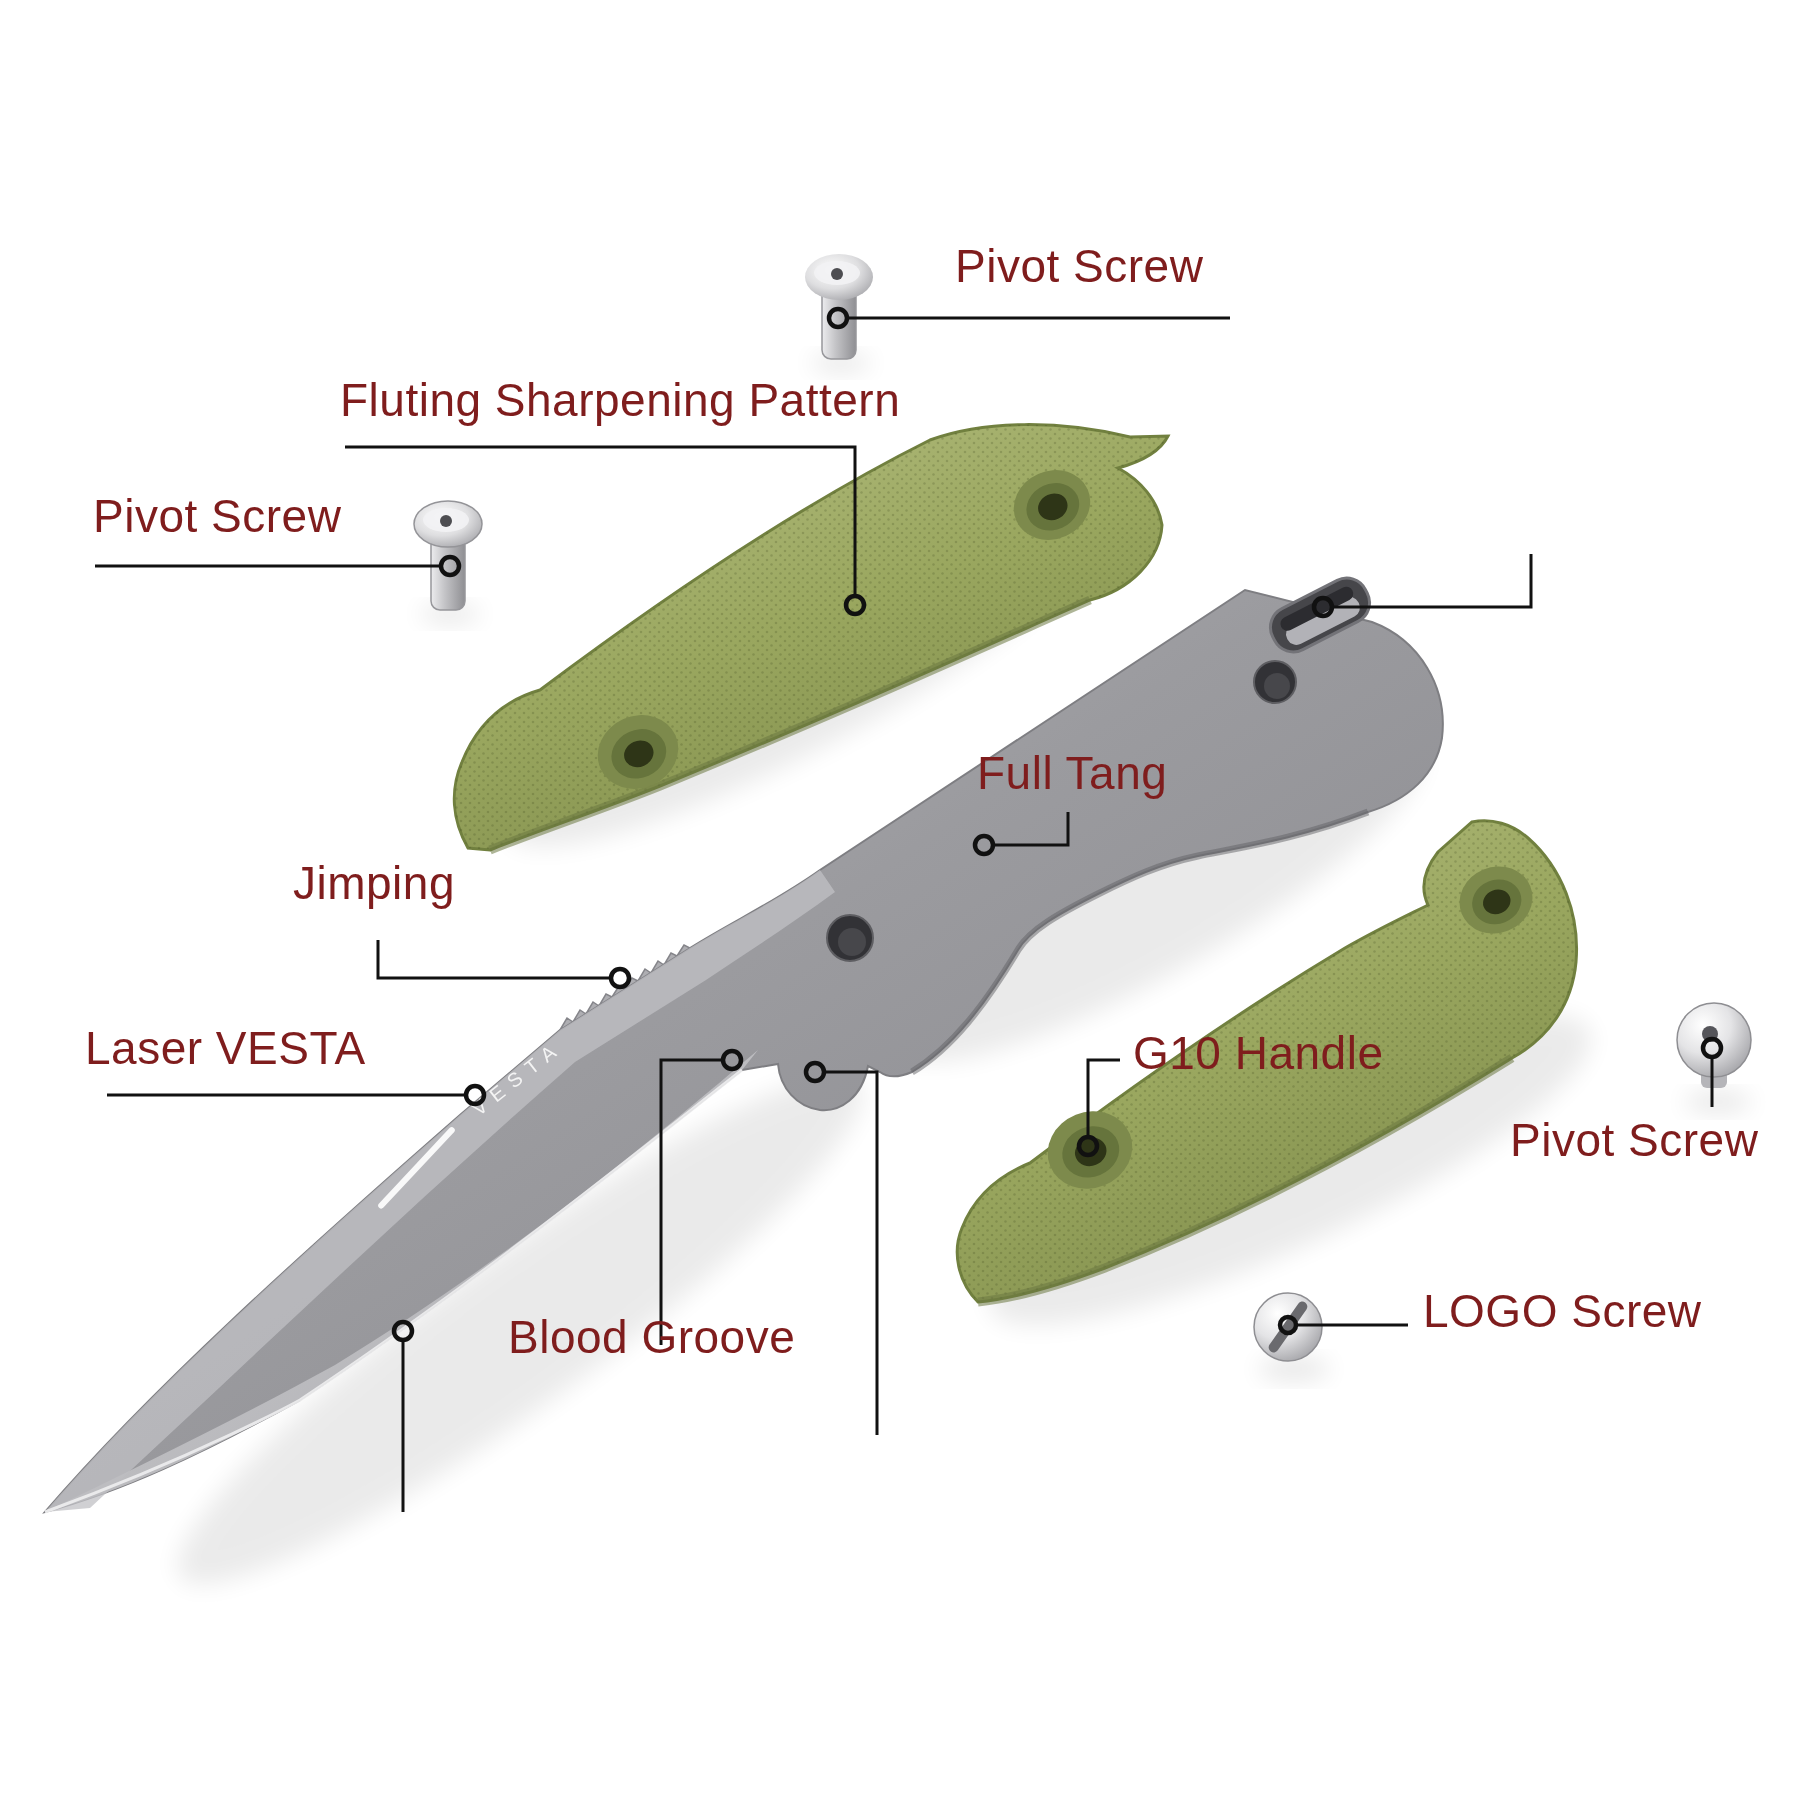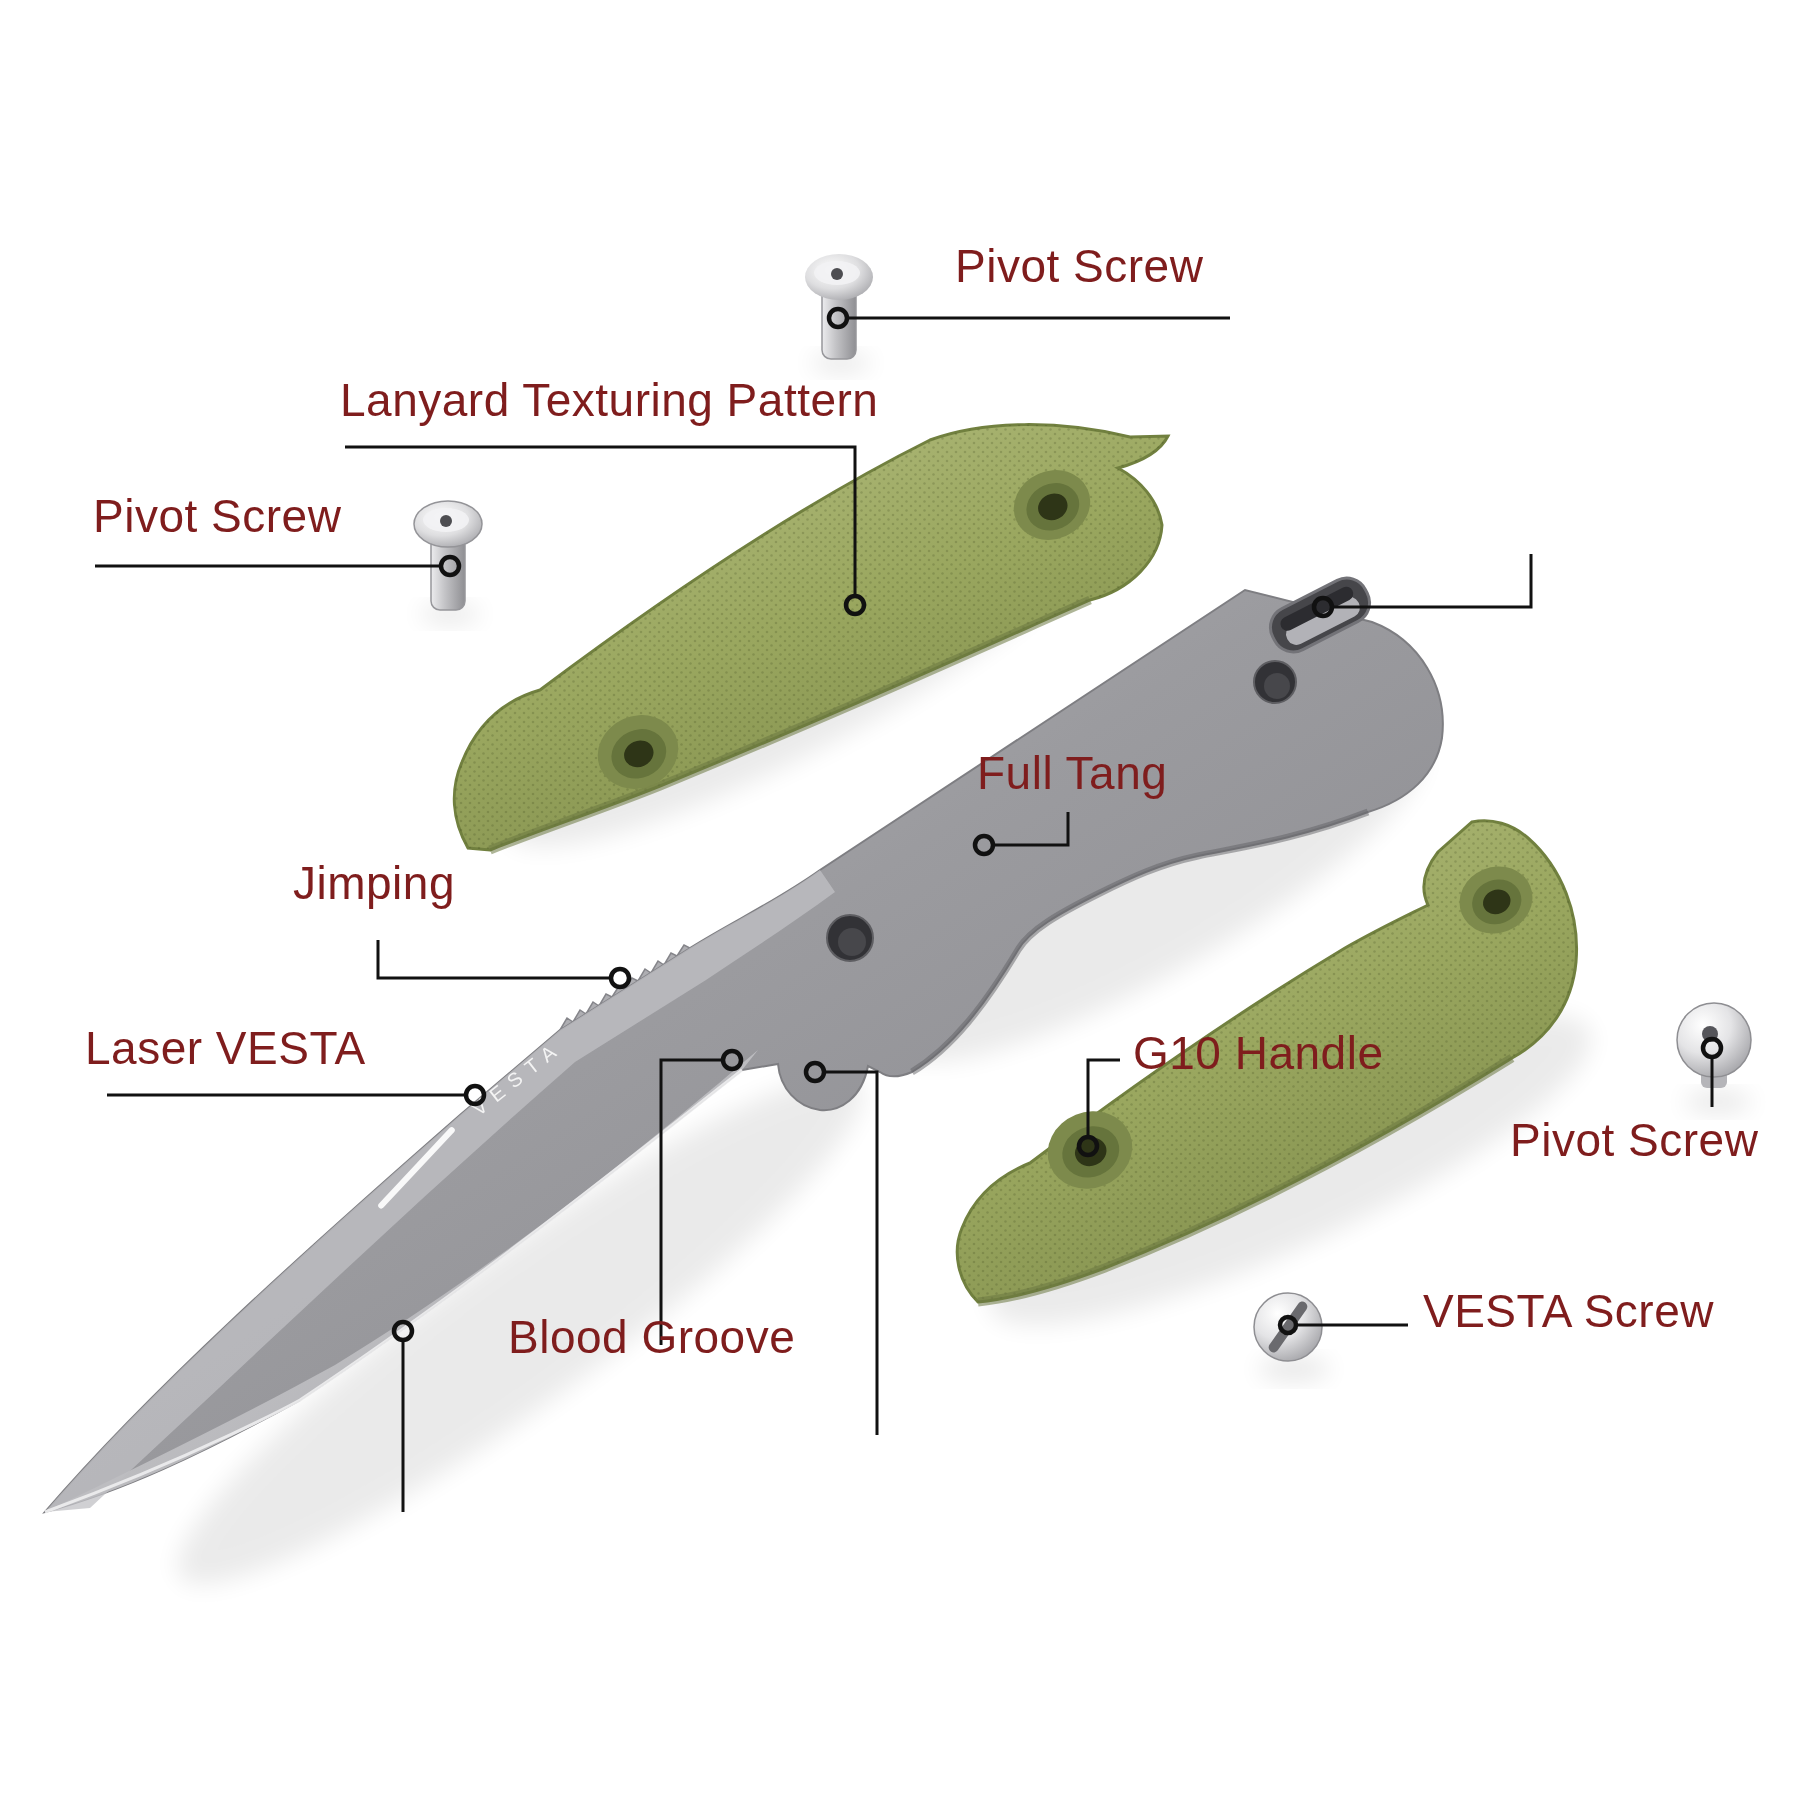--- a/index.html
+++ b/index.html
@@ -286,23 +286,23 @@
         <circle cx="815" cy="1072" r="9" stroke-width="4.5"></circle>
       </g>
       <g>
         <line x1="403" y1="1340" x2="403" y2="1512"></line>
         <circle cx="403" cy="1331" r="9" stroke-width="4.5"></circle>
       </g>
     </g>
   </svg>
 
   <div class="label" style="left:955px;top:242px">Pivot Screw</div>
-  <div class="label" style="left:340px;top:376px">Lanyard Texturing Pattern</div>
+  <div class="label" style="left:340px;top:376px">Fluting Sharpening Pattern</div>
   <div class="label" style="left:93px;top:492px">Pivot Screw</div>
   <div class="label" style="left:977px;top:749px">Full Tang</div>
   <div class="label" style="left:293px;top:859px">Jimping</div>
   <div class="label" style="left:85px;top:1024px">Laser VESTA</div>
   <div class="label" style="left:1133px;top:1029px">G10 Handle</div>
   <div class="label" style="left:1510px;top:1116px">Pivot Screw</div>
-  <div class="label" style="left:1423px;top:1287px">VESTA Screw</div>
+  <div class="label" style="left:1423px;top:1287px">LOGO Screw</div>
   <div class="label" style="left:508px;top:1313px">Blood Groove</div>
 
 </div>
 
 </body></html>

